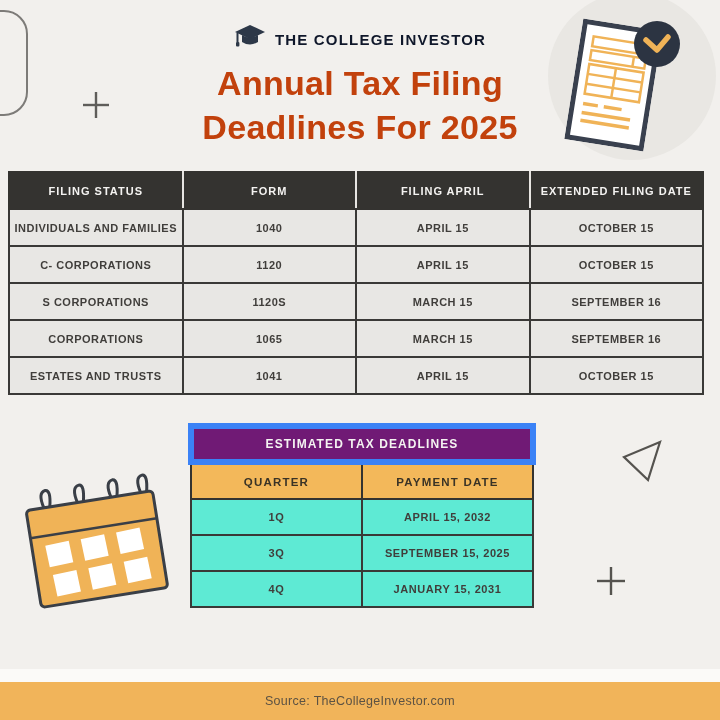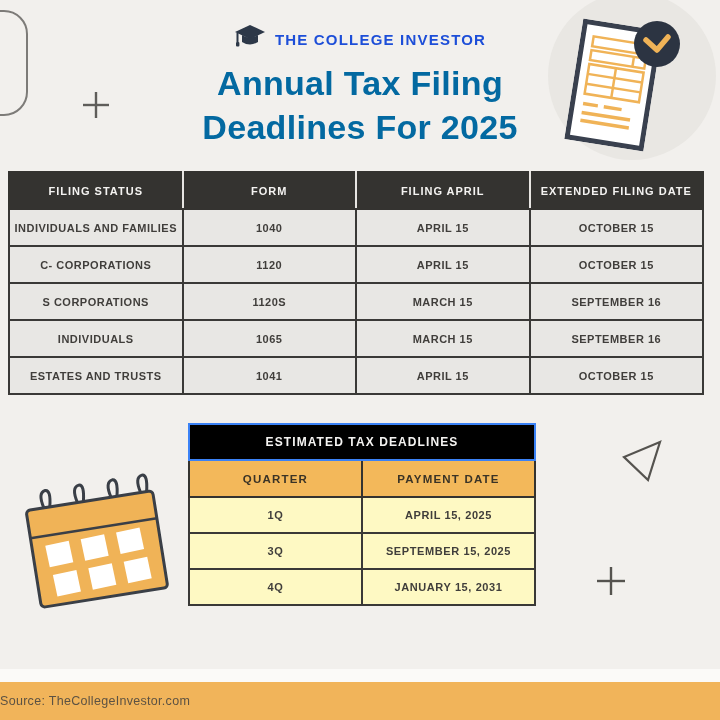--- a/index.html
+++ b/index.html
@@ -21,26 +21,26 @@
   .plus-left  { left:82px;  top:91px; }
   .plus-right { left:596px; top:566px; }
   .triangle-wrap { position:absolute; left:620px; top:436px; }
 
   
   .brand-row {
     position:absolute; top:24px; left:0; right:0;
     display:flex; justify-content:center; align-items:center; gap:9px;
   }
   .brand-text {
-    font-size:15px; font-weight:bold; letter-spacing:1.2px; color:#1d4ed8;
+    font-size:15px; font-weight:bold; letter-spacing:1.2px; color:#0f172a;
   }
   .page-title {
     position:absolute; top:62px; left:0; right:0;
     text-align:center;
-    font-size:34px; font-weight:bold; color:#0369a1;
+    font-size:34px; font-weight:bold; color:#c2410c;
     line-height:1.28; letter-spacing:0.3px;
   }
 
   
   .hero-circle {
     position:absolute; left:548px; top:-8px;
     width:168px; height:168px; border-radius:50%;
     background:#e9e7e3;
   }
   .doc-wrap { position:absolute; left:573px; top:24px; transform:rotate(9deg); }
@@ -64,50 +64,50 @@
     font-size:11px; font-weight:bold; letter-spacing:0.5px;
     height:37px; text-align:center;
     border:2px solid #3a3937;
   }
 
   
   .est-table {
     position:absolute; left:188px; top:423px; width:348px;
   }
   .est-table .est-title-cell {
-    background:#000000; color:#f4f3f1;
+    background:#701a75; color:#f4f3f1;
     font-size:12px; font-weight:bold; letter-spacing:1.1px;
     height:36px; text-align:center;
-    border:2px solid #3b82f6;
+    border:6px solid #3b82f6;
   }
   .est-table th.qcol {
     background:#f3b85a; color:#3a3326;
     font-size:11.5px; font-weight:bold; letter-spacing:1.2px;
     height:37px; text-align:center;
     border:2px solid #343330;
   }
   .est-table td {
-    background:#fef9c3; color:#403e3b;
+    background:#5eead4; color:#403e3b;
     font-size:11px; font-weight:bold; letter-spacing:0.6px;
     height:36px; text-align:center;
     border:2px solid #3a3937;
   }
 
   
   .calendar-wrap { position:absolute; left:22px; top:474px; transform:rotate(-9deg); }
 
   
   .white-strip {
     position:absolute; left:0; bottom:38px; width:100%; height:13px;
     background:#fbfaf8;
   }
   .footer-bar {
     position:absolute; left:0; bottom:0; width:100%; height:38px;
     background:#f1b45a;
-    display:flex; align-items:center; justify-content:flex-start;
+    display:flex; align-items:center; justify-content:center;
     font-size:12.5px; color:#5c5243; letter-spacing:0.3px;
   }
 </style>
 </head>
 <body>
 
 <div class="rounded-rect"></div>
 
 <div class="plus plus-left">
   <svg width="28" height="28" viewBox="0 0 28 28">
@@ -183,21 +183,21 @@
       <td>APRIL 15</td>
       <td>OCTOBER 15</td>
     </tr>
     <tr>
       <td>S CORPORATIONS</td>
       <td>1120S</td>
       <td>MARCH 15</td>
       <td>SEPTEMBER 16</td>
     </tr>
     <tr>
-      <td>INDIVIDUALS</td>
+      <td>CORPORATIONS</td>
       <td>1065</td>
       <td>MARCH 15</td>
       <td>SEPTEMBER 16</td>
     </tr>
     <tr>
       <td>ESTATES AND TRUSTS</td>
       <td>1041</td>
       <td>APRIL 15</td>
       <td>OCTOBER 15</td>
     </tr>
@@ -210,21 +210,21 @@
       <th class="est-title-cell" colspan="2">ESTIMATED TAX DEADLINES</th>
     </tr>
     <tr>
       <th class="qcol">QUARTER</th>
       <th class="qcol">PAYMENT DATE</th>
     </tr>
   </thead>
   <tbody>
     <tr>
       <td>1Q</td>
-      <td>APRIL 15, 2025</td>
+      <td>APRIL 15, 2032</td>
     </tr>
     <tr>
       <td>3Q</td>
       <td>SEPTEMBER 15, 2025</td>
     </tr>
     <tr>
       <td>4Q</td>
       <td>JANUARY 15, 2031</td>
     </tr>
   </tbody>

